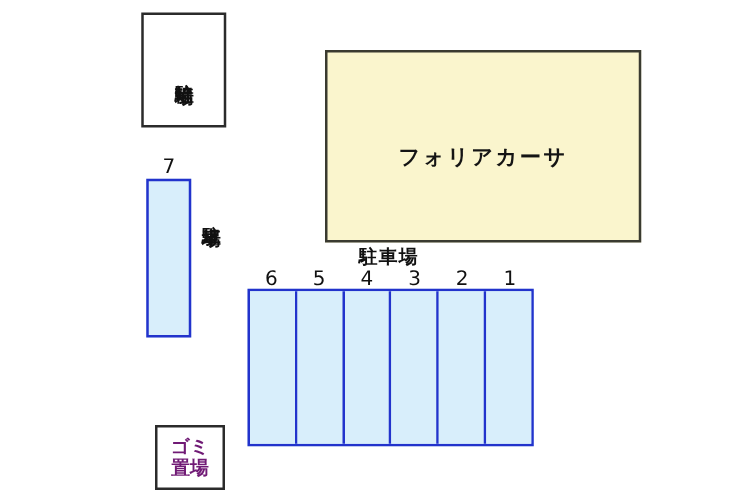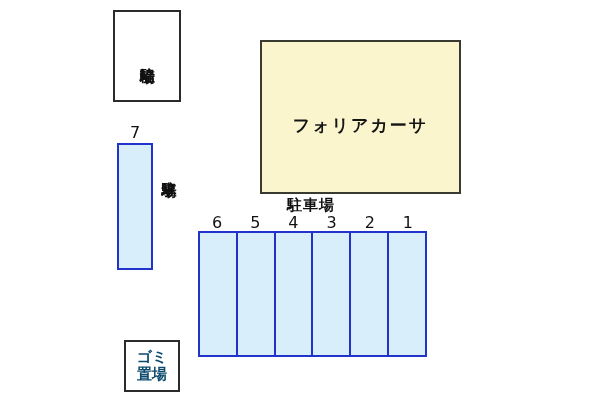--- a/index.html
+++ b/index.html
@@ -49,32 +49,32 @@
   #garbage-area-box {
     left: 124px;
     top: 340px;
     width: 56px;
     height: 52px;
   }
   #garbage-area-label {
     font-size: 15px;
     line-height: 17px;
     font-weight: 700;
-    color: #0c4a6e;
+    color: #701a75;
     text-align: center;
     letter-spacing: 0px;
   }
   #garbage-area-label .ln { display: block; }
 
   
   #building-box {
     position: absolute;
     left: 260px;
     top: 40px;
-    width: 201px;
+    width: 253px;
     height: 154px;
     background: #faf5cd;
     border: 2px solid #3a3a30;
     box-sizing: border-box;
     display: flex;
     align-items: center;
     justify-content: center;
   }
   #building-name {
     font-size: 17px;

